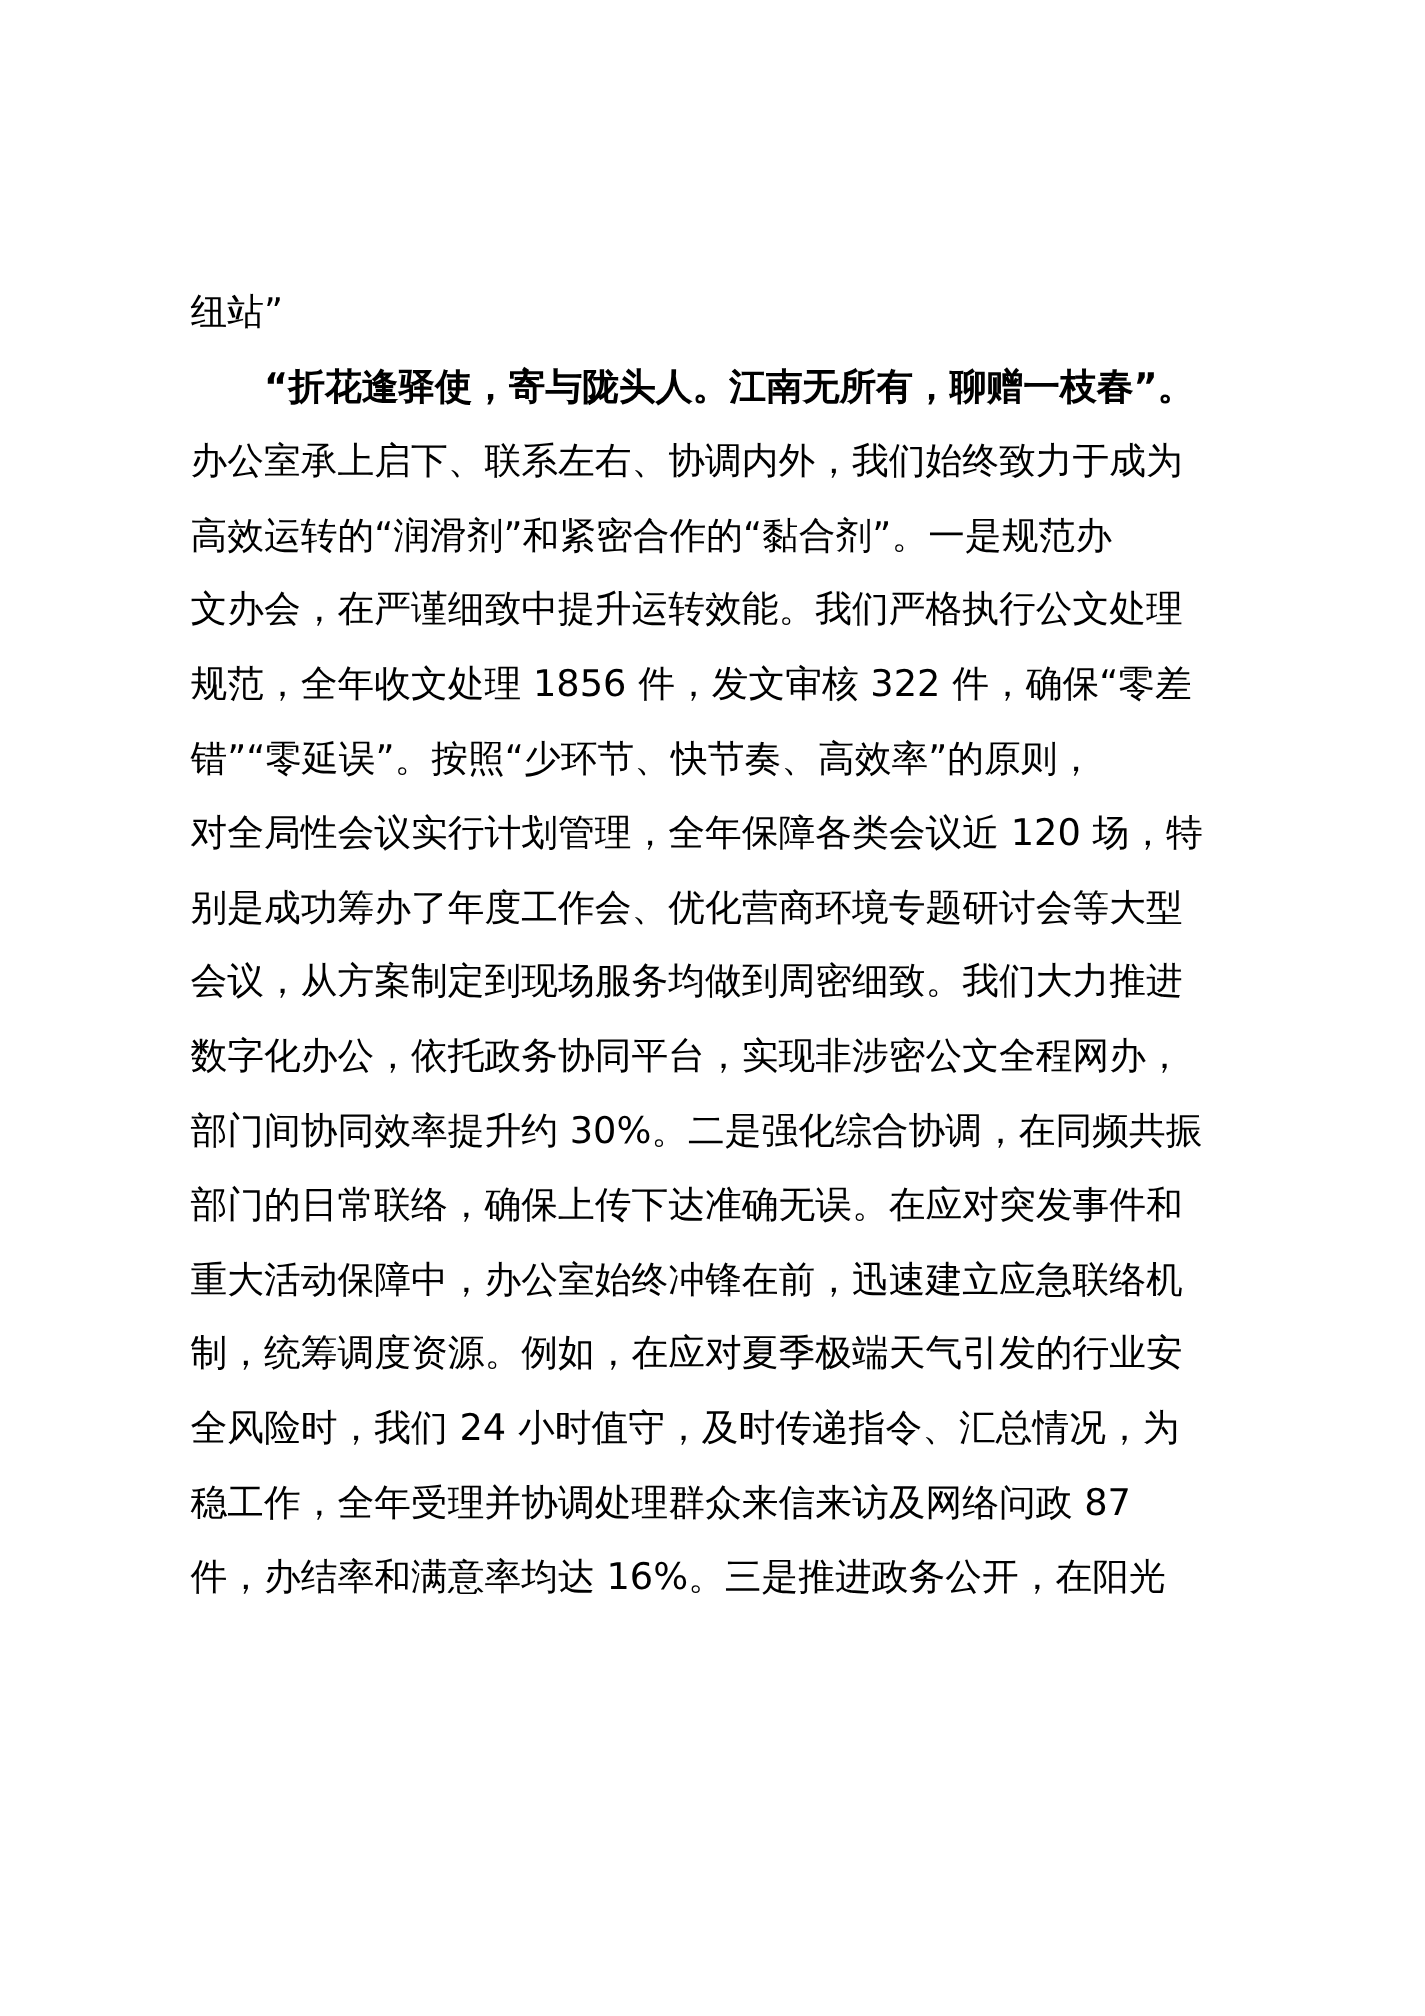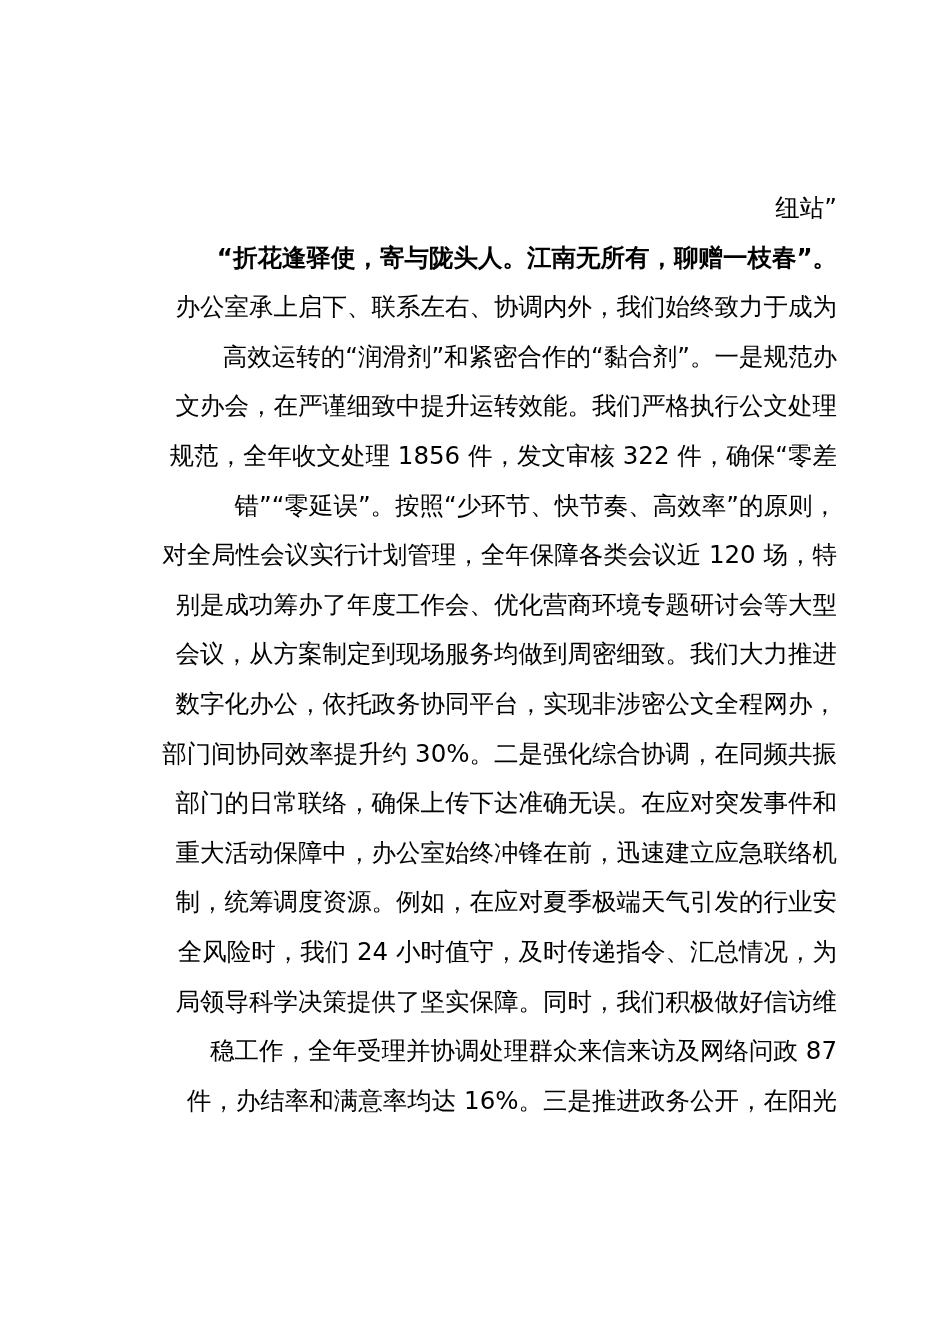--- a/index.html
+++ b/index.html
@@ -29,21 +29,20 @@
       top: 183px;
       width: 710px;
     }
     .line {
       display: block;
       height: 49.6px;
       line-height: 49.6px;
       font-size: 24.5px;
       white-space: nowrap;
       letter-spacing: 0px;
-      text-align: right;
     }
     .line.indent {
       padding-left: 49px;
       font-weight: bold;
     }
   </style>
 </head>
 <body>
 
 <div class="page">
@@ -57,17 +56,16 @@
     <span class="line">错”“零延误”。按照“少环节、快节奏、高效率”的原则，</span>
     <span class="line">对全局性会议实行计划管理，全年保障各类会议近 120 场，特</span>
     <span class="line">别是成功筹办了年度工作会、优化营商环境专题研讨会等大型</span>
     <span class="line">会议，从方案制定到现场服务均做到周密细致。我们大力推进</span>
     <span class="line">数字化办公，依托政务协同平台，实现非涉密公文全程网办，</span>
     <span class="line">部门间协同效率提升约 30%。二是强化综合协调，在同频共振</span>
     <span class="line">部门的日常联络，确保上传下达准确无误。在应对突发事件和</span>
     <span class="line">重大活动保障中，办公室始终冲锋在前，迅速建立应急联络机</span>
     <span class="line">制，统筹调度资源。例如，在应对夏季极端天气引发的行业安</span>
     <span class="line">全风险时，我们 24 小时值守，及时传递指令、汇总情况，为</span>
-    <span class="line">局领导科学决策提供了坚实保障。同时，我们积极做好信访维</span>
     <span class="line">稳工作，全年受理并协调处理群众来信来访及网络问政 87</span>
     <span class="line">件，办结率和满意率均达 16%。三是推进政务公开，在阳光</span>
   </div>
 </div>
 
 </body></html>

